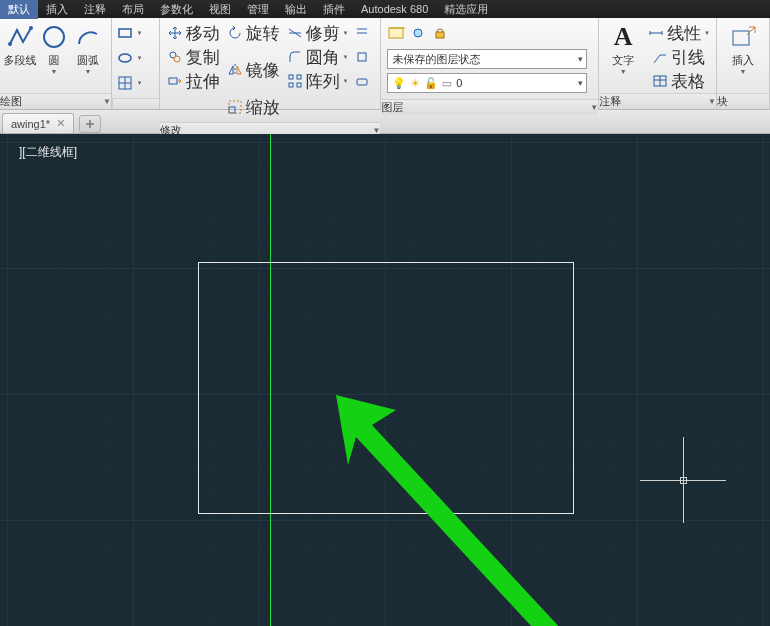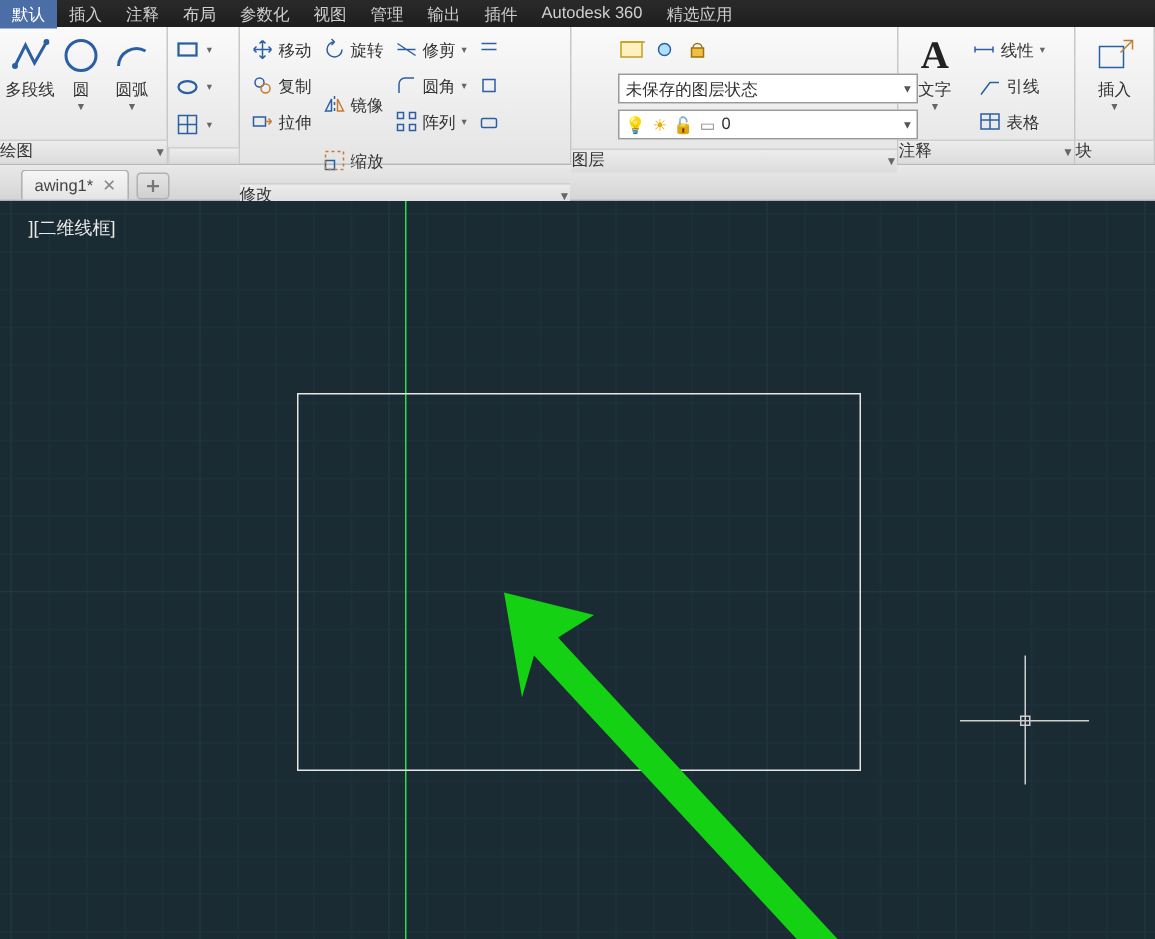--- a/index.html
+++ b/index.html
@@ -13,28 +13,28 @@
   .panel { border-right: 1px solid #c8c8c8; display: flex; flex-direction: column; position: relative; }
   .panel .body { flex: 1; display: flex; align-items: flex-start; padding: 4px 6px 0 6px; gap: 6px; }
   .panel .footer { height: 16px; background: linear-gradient(#ececec,#dcdcdc); border-top: 1px solid #cfcfcf; text-align: center; font-size: 11px; color: #333; line-height: 15px; display: flex; justify-content: space-between; align-items: center; gap: 3px;}
   .footer .drop { font-size: 8px; color: #666;}
   .bigbtn { width: 32px; display: flex; flex-direction: column; align-items: center; gap: 2px; }
   .bigbtn .ic { width: 30px; height: 30px; display:flex; align-items:center; justify-content:center;}
   .bigbtn .lbl { font-size: 11px; color: #333; line-height:1.1; white-space:nowrap;}
   .bigbtn .drop { font-size: 7px; color:#666;}
   .smallrow { display: flex; align-items: center; gap: 2px; height: 22px; }
   .smallrow .ic { width: 18px; height: 18px; display:flex; align-items:center; justify-content:center;}
-  .smallrow .lbl { font-size: 11px; color: #333; white-space:nowrap;}
+  .smallrow .lbl { font-size: 17px; color: #333; white-space:nowrap;}
   .smallrow .drop { font-size: 7px; color:#666; padding-left:2px;}
   .col { display: flex; flex-direction: column; }
   .layerselect { height: 20px; width: 200px; border:1px solid #9a9a9a; background:#fff; display:flex; align-items:center; padding:0 4px; font-size:11px; color:#333; gap:4px;}
   .layerselect .txt { flex:1; }
   .layerselect .arrow { font-size:9px; color:#555;}
   
-  .tabbar { height: 24px; background: linear-gradient(#e9e9e9,#d5d5d5); border-bottom: 1px solid #b0b0b0; display:flex; align-items:flex-end; padding-left:14px;}
+  .tabbar { height: 24px; background: linear-gradient(#e9e9e9,#d5d5d5); border-bottom: 1px solid #b0b0b0; display:flex; align-items:flex-end; padding-left:2px;}
   .tab { height: 20px; background: linear-gradient(#f6f6f6,#e4e4e4); border:1px solid #b0b0b0; border-bottom:none; border-radius: 3px 3px 0 0; display:flex; align-items:center; padding:0 8px 0 8px; font-size:11px; color:#444; gap:6px; margin-right:2px;}
   .tab .close { color:#888; font-size:11px;}
   .newtab { width:22px; height:18px; background: linear-gradient(#e4e4e4,#d0d0d0); border:1px solid #b0b0b0; border-radius:3px; margin-left:3px; display:flex; align-items:center; justify-content:center;}
   
   .canvas { position: relative; width: 770px; height: 492px; background: #1a2b34; overflow:hidden;}
   .gridmajor { position:absolute; inset:0;
     background-image: linear-gradient(#223742 1px, transparent 1px), linear-gradient(90deg,#223742 1px, transparent 1px);
     background-size: 126px 126px; background-position: 7px 8px;
   }
   .gridminor { position:absolute; inset:0;
@@ -56,21 +56,21 @@
 <div class="menubar">
   <div class="item active">默认</div>
   <div class="item">插入</div>
   <div class="item">注释</div>
   <div class="item">布局</div>
   <div class="item">参数化</div>
   <div class="item">视图</div>
   <div class="item">管理</div>
   <div class="item">输出</div>
   <div class="item">插件</div>
-  <div class="item">Autodesk 360</div>
+  <div class="item">Autodesk 680</div>
   <div class="item">精选应用</div>
 </div>
 
 <div class="ribbon">
 
   <div class="panel" style="width:112px; padding-left:0;">
     <div class="body">
       <div class="bigbtn" style="width:28px;">
         <div class="ic">
           <svg class="svgicon" width="26" height="26">
@@ -255,21 +255,21 @@
           </div>
       </div>
     </div>
     <div class="footer">
         <span>修改</span>
         <span class="drop">▼</span>
       </div>
   </div>
 
   <div class="panel" style="width:218px;">
-    <div class="body" style="flex-direction:column; gap:4px; padding:6px;margin-left:25px;">
+    <div class="body" style="flex-direction:column; gap:4px; padding:6px;">
       <div style="display:flex; gap:4px; align-items:center;">
         <div class="ic"><svg width="18" height="18">
               <rect x="2" y="4" width="14" height="10" fill="#fff0c0" stroke="#c0a020"></rect>
               <path d="M2 4 L18 4" stroke="#c0a020"></path>
             </svg></div>
         <div class="ic"><svg width="18" height="18">
               <circle cx="9" cy="9" r="4" fill="#b0e0ff" stroke="#2b5fa4"></circle>
             </svg></div>
         <div class="ic"><svg width="18" height="18">
               <rect x="5" y="8" width="8" height="6" fill="#f0c040" stroke="#a07010"></rect>

